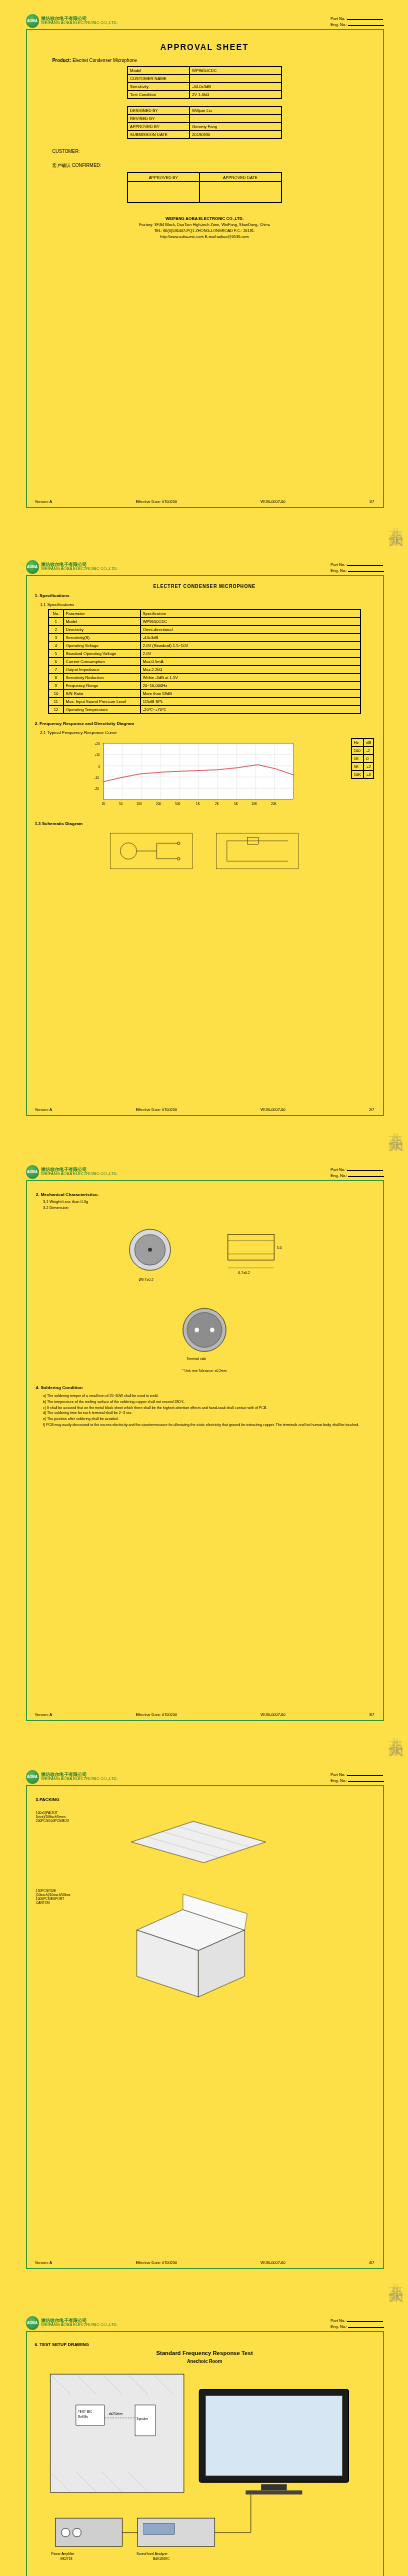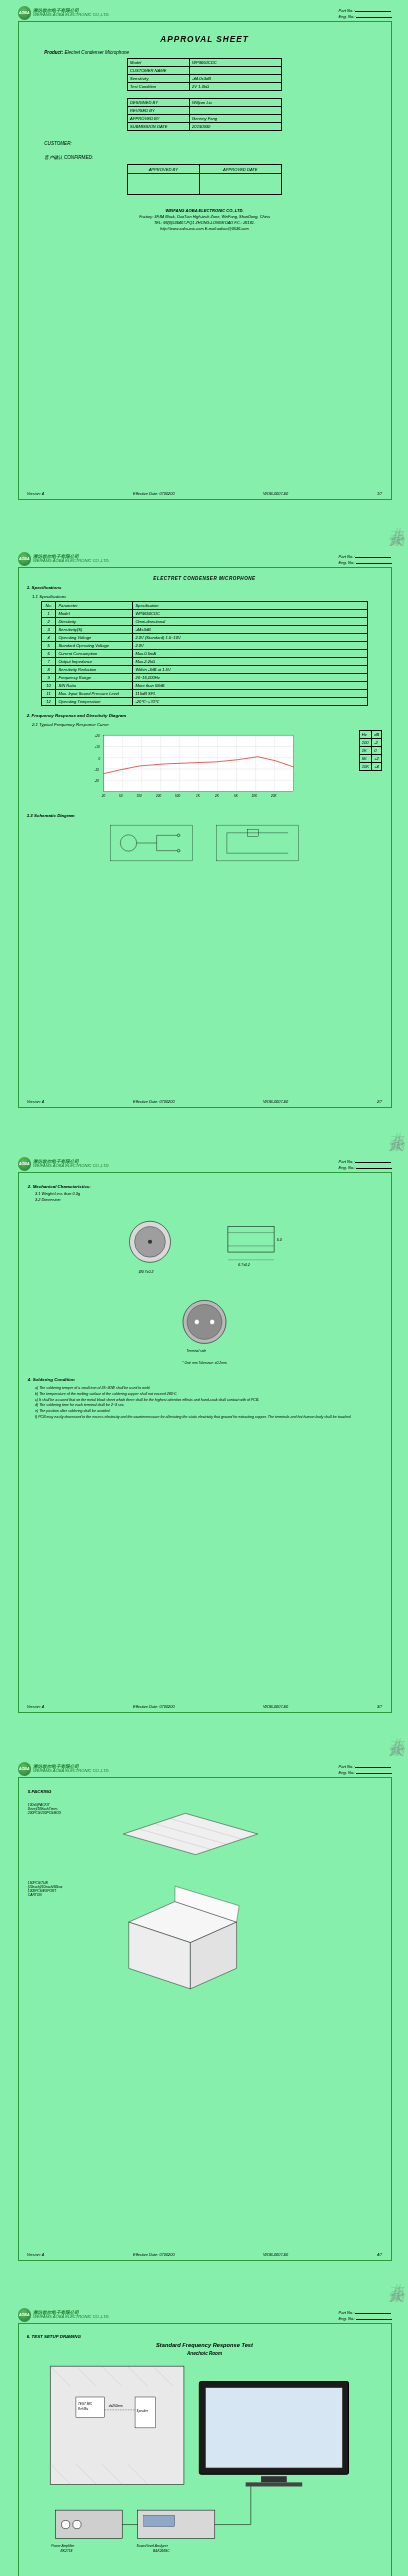--- a/index.html
+++ b/index.html
@@ -7,24 +7,23 @@
   body {
     width: 409px;
     background: #ffffff;
     font-family: "Liberation Sans", sans-serif;
     color: #000;
     position: relative;
   }
   .page {
     width: 409px;
     position: relative;
-    background: #86efac;
-    padding: 0;
+    background: #fde047;
+    padding: 8px;
     overflow: hidden;
-    font-style: italic;
   }
   .pg-inner { position: relative; padding: 5.2px 17.5px 0 17.5px; }
   .border-box { border: 0.5px solid #2a9a3a; }
   .hdr-bar { display:flex; align-items:flex-end; justify-content:space-between; padding: 1px 0 1px 0; }
   .logo { display:flex; align-items:center; gap:2.1px; }
   .logo-mark {
     width: 13.4px; height:13.4px; border-radius:50%;
     background: radial-gradient(circle at 40% 35%, #5fbf63, #1d7a2c);
     display:flex; align-items:center; justify-content:center;
     color:#fff; font-size:3.6px; font-weight:bold;

